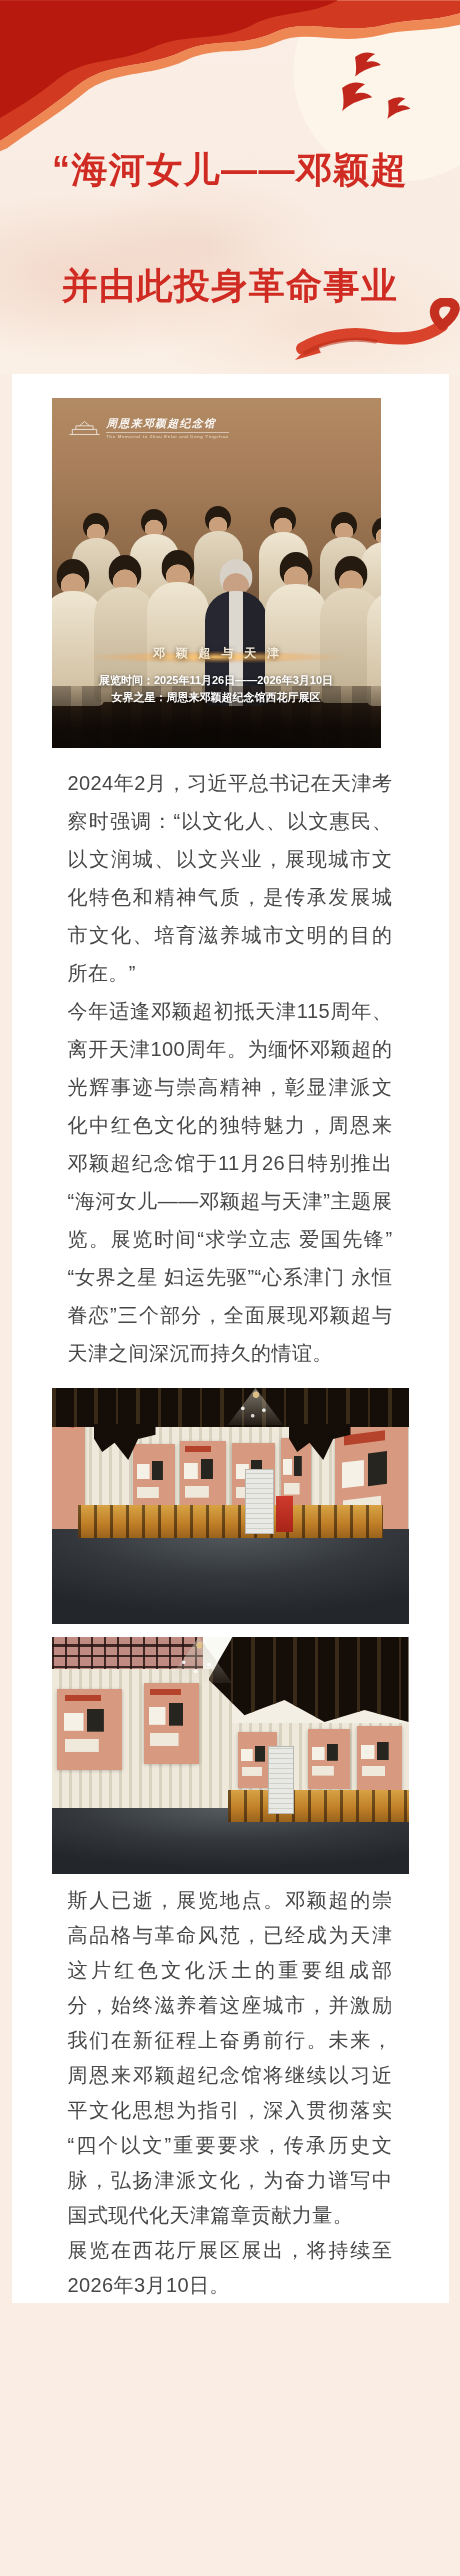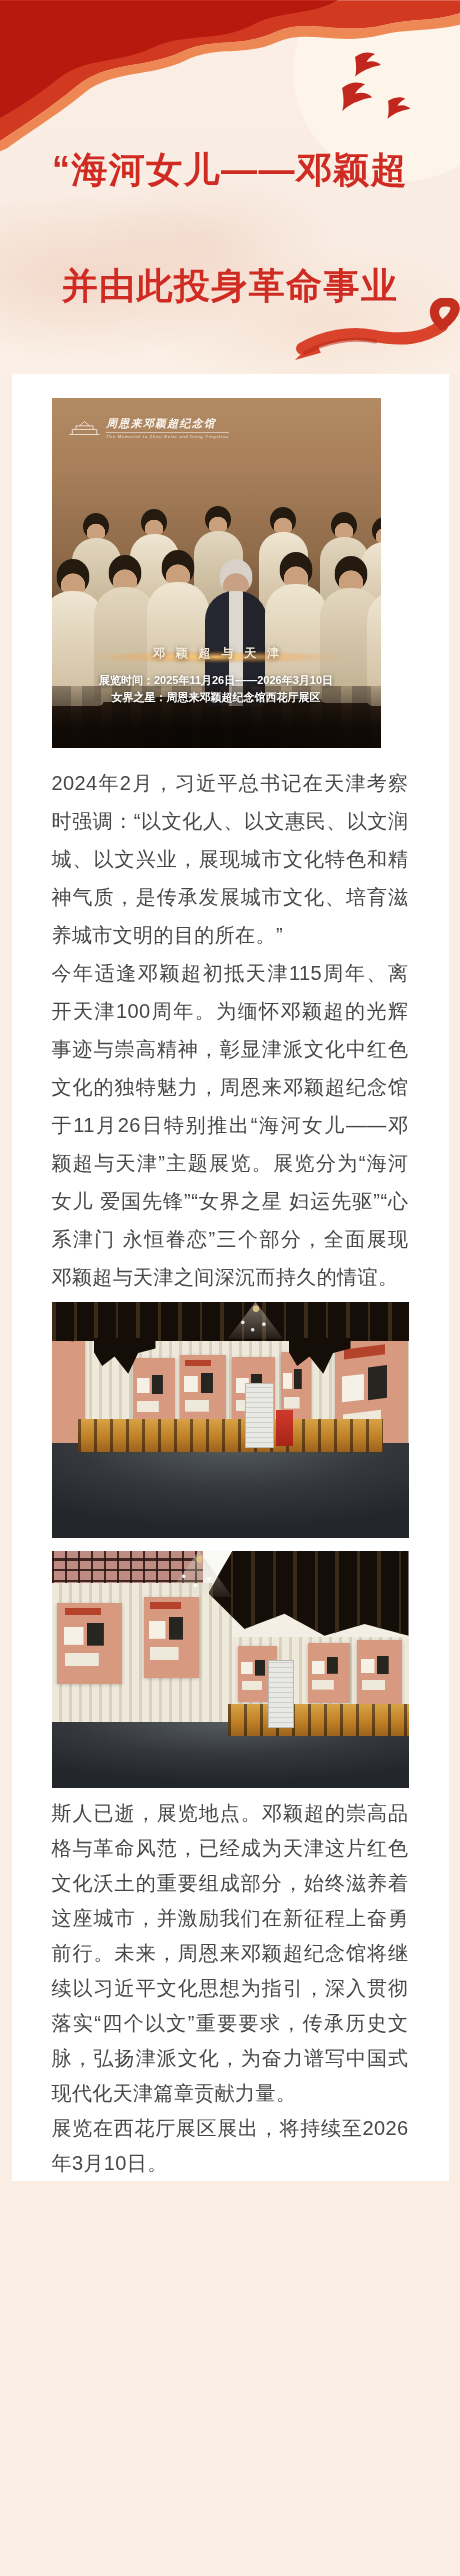--- a/index.html
+++ b/index.html
@@ -51,21 +51,21 @@
       background:radial-gradient(ellipse at 50% 50%, rgba(255,199,105,.95), rgba(250,158,62,.30) 48%, rgba(0,0,0,0) 75%);}
   .poster-sub{position:absolute;left:0;top:247px;width:100%;text-align:center;color:#f6ecd9;
       font-family:"DejaVu Serif","Liberation Serif",serif;font-weight:700;
       font-size:12px;letter-spacing:10.8px;text-indent:10.8px;text-shadow:0 1.4px 5.8px rgba(0,0,0,.6);}
   .poster-info{position:absolute;left:0;top:274px;width:100%;text-align:center;color:#ffffff;
       font-size:11px;font-weight:700;line-height:16.5px;text-shadow:0 0.7px 4.3px rgba(0,0,0,.7);}
   .poster-city{position:absolute;left:0;right:0;bottom:0;height:62px;opacity:.8;
       background:linear-gradient(180deg,rgba(0,0,0,0),rgba(8,5,3,.85) 70%),
       repeating-linear-gradient(90deg, rgba(36,24,14,.55) 0 18.7px, rgba(70,48,28,.35) 18.7px 30px);}
   
-  .text-a,.text-b{margin:0;}
+  .text-a,.text-b{margin:16px;}
   .text-a{margin-top:16px;}
   .text-b{margin-top:8.6px;}
   .text-a p,.text-b p{margin:0;color:#474747;font-size:20px;text-align:justify;
       letter-spacing:0.4px;}
   .text-a p{line-height:38px;}
   .text-b p{line-height:35px;}
   
   .hall{position:relative;margin:0;width:357px;overflow:hidden;background:#f3efe4;}
   .hall2{height:236px;margin-top:5.8px;}
   .hall3{height:237px;margin-top:13px;}
@@ -174,21 +174,21 @@
       <div class="poster-flare"></div>
       <div class="poster-sub">邓颖超与天津</div>
       <div class="poster-info">
         <div>展览时间：2025年11月26日——2026年3月10日</div>
         <div>女界之星：周恩来邓颖超纪念馆西花厅展区</div>
       </div>
     </figure>
 
     <section class="text-a">
       <p>2024年2月，习近平总书记在天津考察时强调：“以文化人、以文惠民、以文润城、以文兴业，展现城市文化特色和精神气质，是传承发展城市文化、培育滋养城市文明的目的所在。”</p>
-      <p>今年适逢邓颖超初抵天津115周年、离开天津100周年。为缅怀邓颖超的光辉事迹与崇高精神，彰显津派文化中红色文化的独特魅力，周恩来邓颖超纪念馆于11月26日特别推出“海河女儿——邓颖超与天津”主题展览。展览分为“海河女儿 爱国先锋”“女界之星 妇运先驱”“心系津门 永恒眷恋”三个部分，全面展现邓颖超与天津之间深沉而持久的情谊。</p>
+      <p>今年适逢邓颖超初抵天津115周年、离开天津100周年。为缅怀邓颖超的光辉事迹与崇高精神，彰显津派文化中红色文化的独特魅力，周恩来邓颖超纪念馆于11月26日特别推出“海河女儿——邓颖超与天津”主题展览。展览时间“求学立志 爱国先锋”“女界之星 妇运先驱”“心系津门 永恒眷恋”三个部分，全面展现邓颖超与天津之间深沉而持久的情谊。</p>
     </section>
 
     <figure class="hall hall2">
       <div class="ceiling" style="left:0;top:0;width:357px;height:50px;"></div>
       <div class="curtains"></div>
       <div class="panel t" style="left:0;top:20px;width:33px;height:128px;transform:skewY(8deg);"></div>
       <div class="panel chips" style="left:81px;top:56px;width:42px;height:69px;"></div>
       <div class="panel chips t" style="left:128px;top:53px;width:46px;height:73px;"></div>
       <div class="panel chips" style="left:180px;top:55px;width:43px;height:70px;"></div>
       <div class="panel chips" style="left:229px;top:50px;width:30px;height:72px;"></div>

